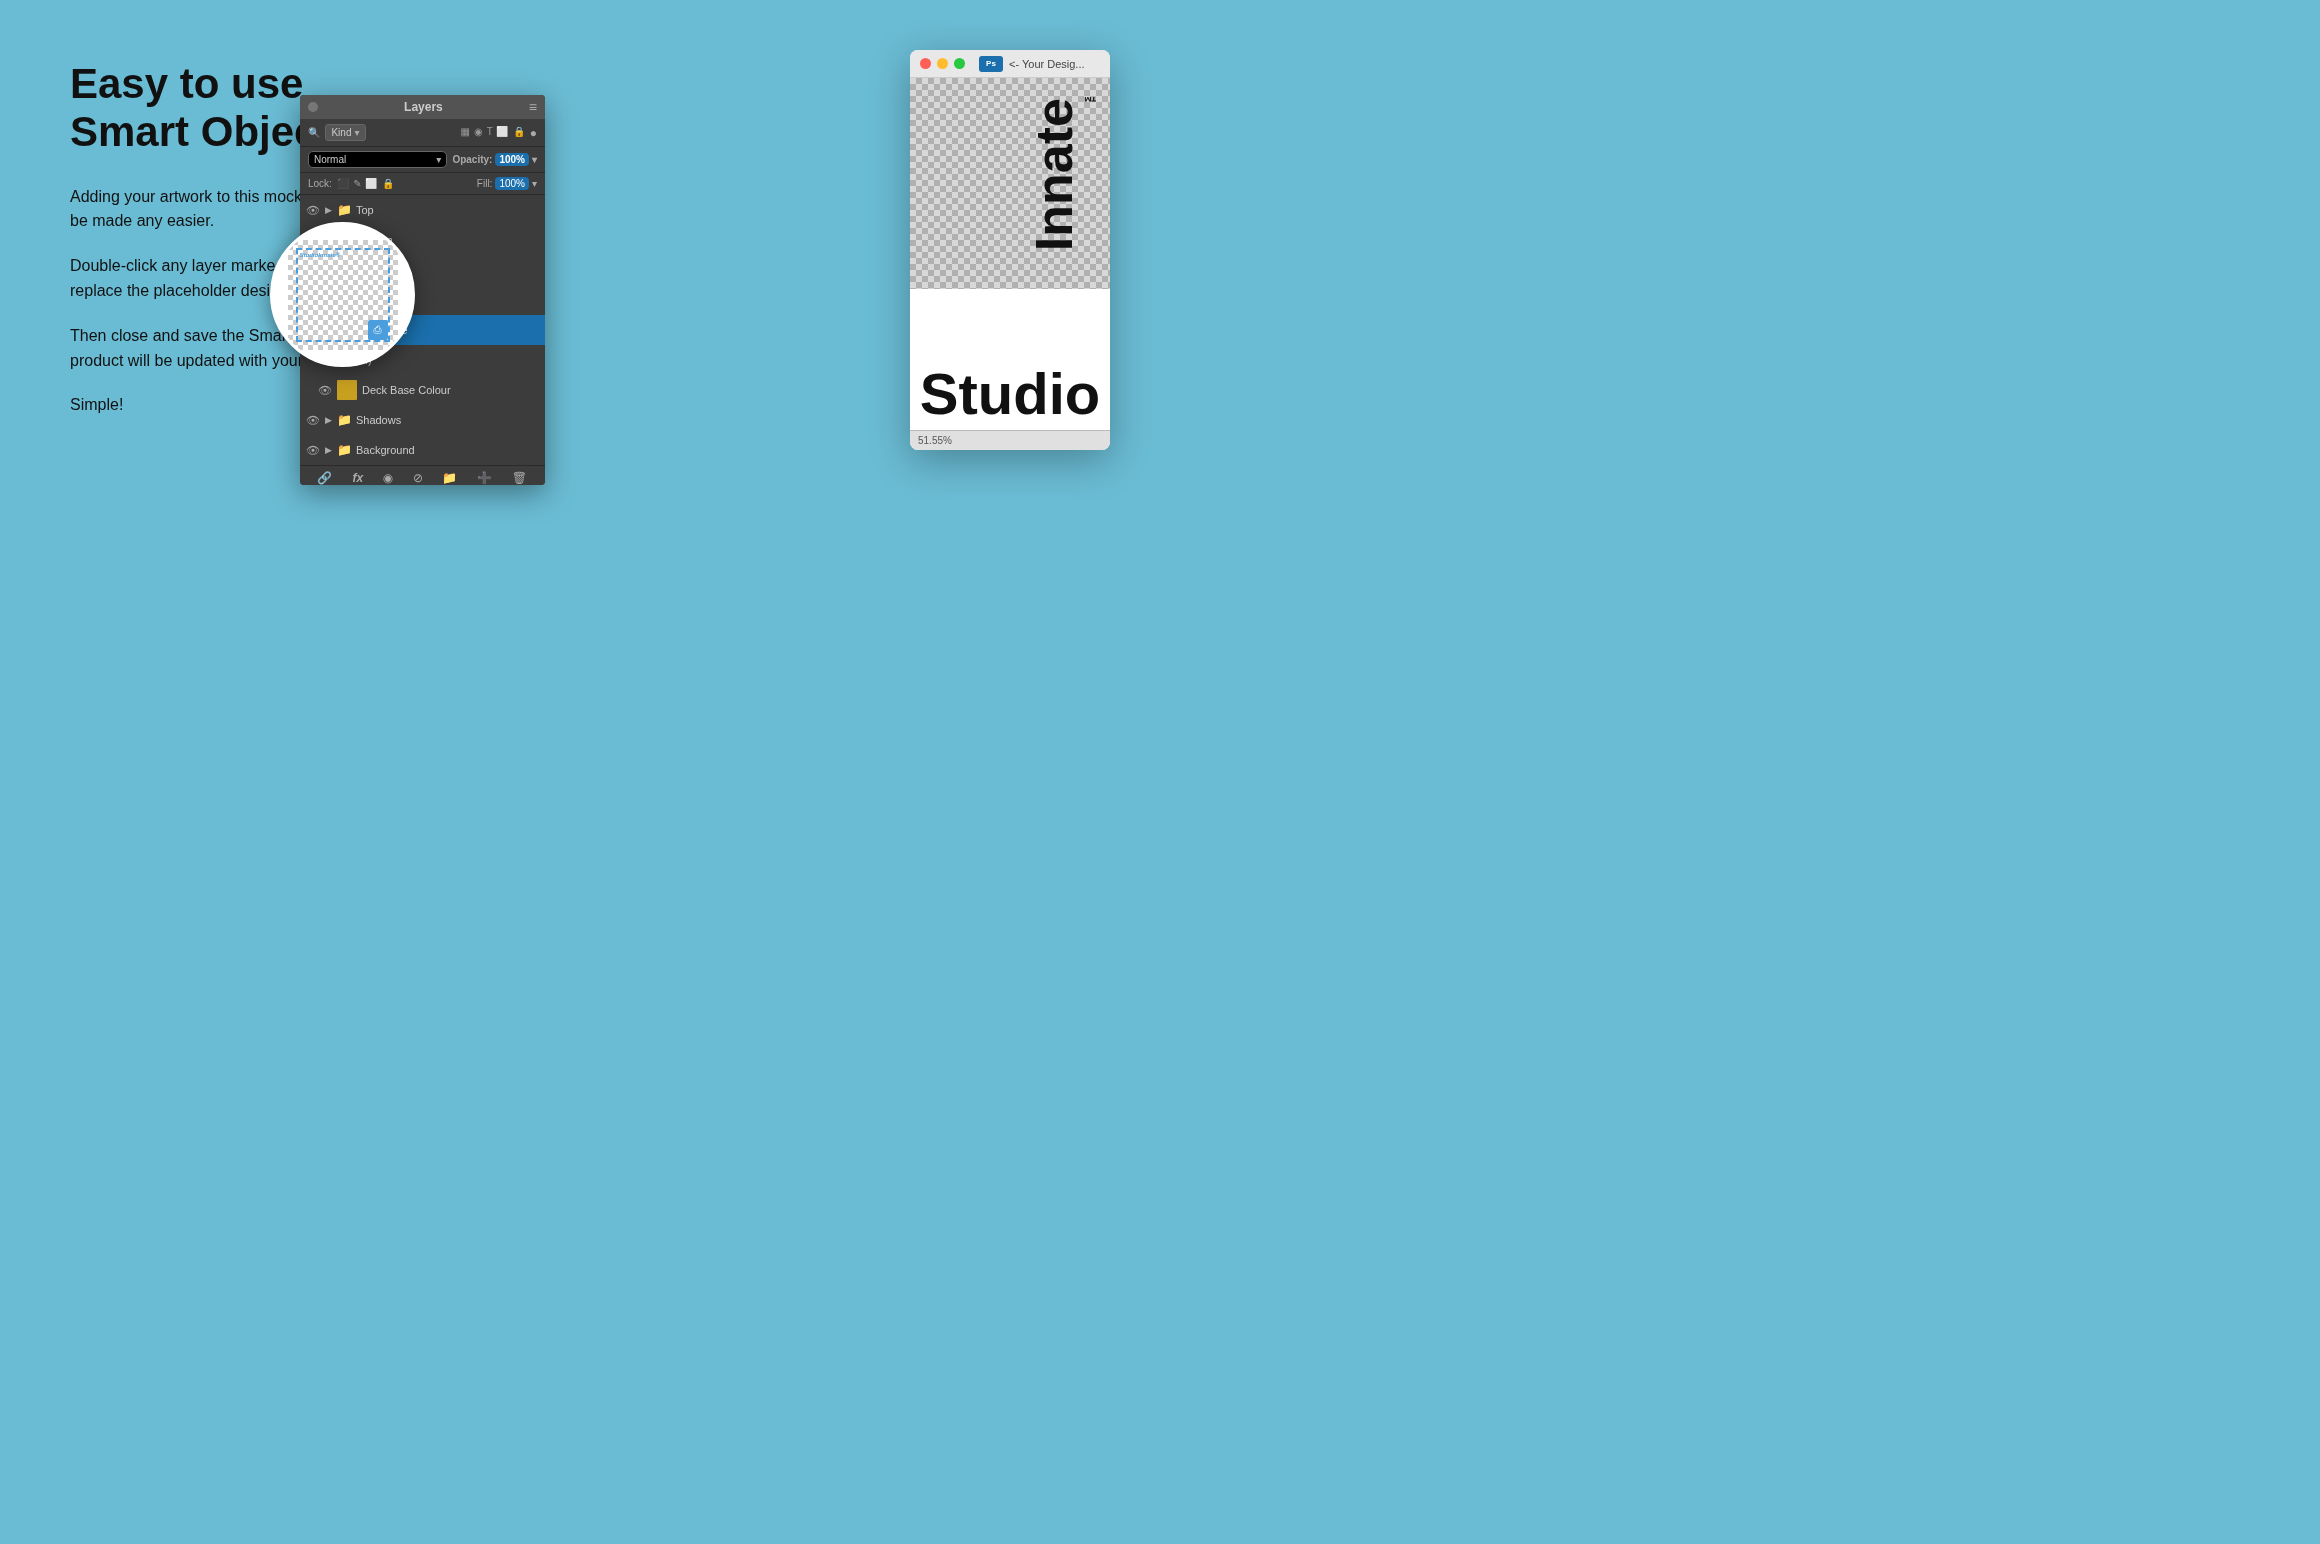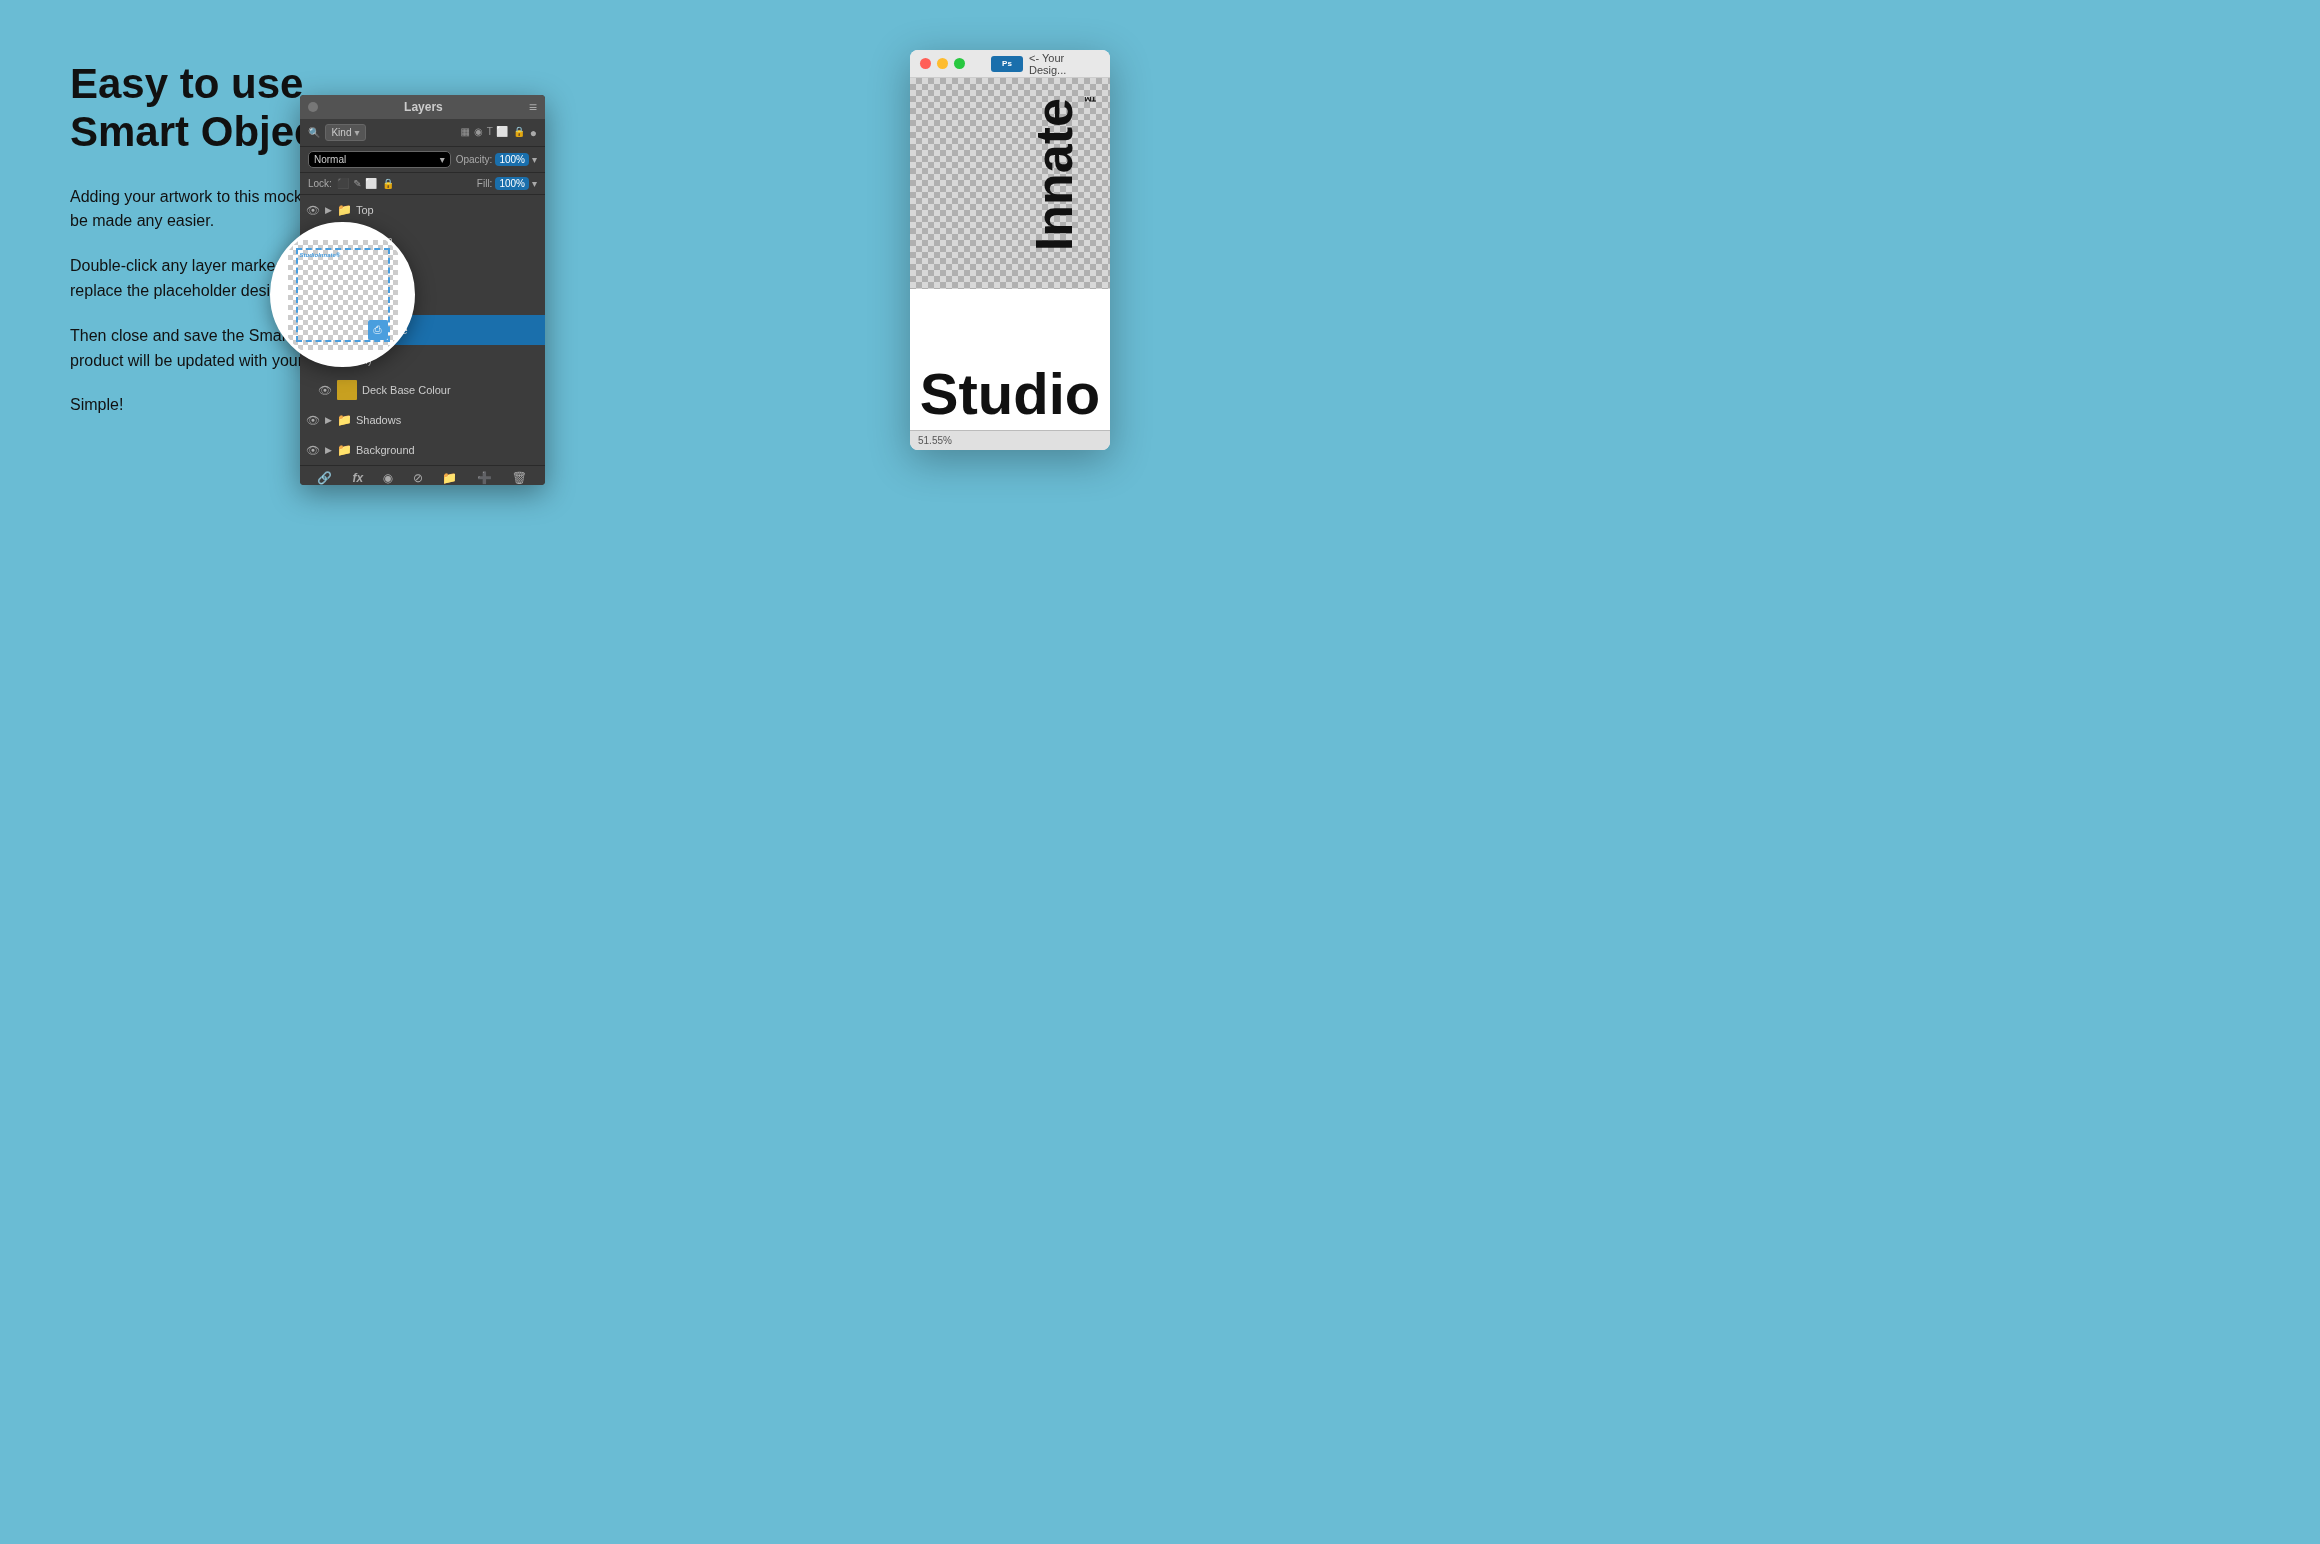--- a/index.html
+++ b/index.html
@@ -133,20 +133,21 @@
       display: flex;
       align-items: center;
       gap: 3px;
       flex: 1;
     }
 
     .ps-opacity-group {
       display: flex;
       align-items: center;
       gap: 3px;
+      font-weight: bold;
     }
 
     .ps-label {
       color: #aaa;
       font-size: 10px;
     }
 
     .ps-value-box {
       background: #1a6fac;
       color: #fff;
@@ -360,31 +361,31 @@
       width: 11px;
       height: 11px;
       border-radius: 50%;
     }
 
     .traffic-red { background: #ff5f57; }
     .traffic-yellow { background: #febc2e; }
     .traffic-green { background: #28c840; }
 
     .ps-doc-ps-icon {
-      width: 32px;
+      width: 24px;
       height: 16px;
       background: #1a6fac;
       border-radius: 3px;
       display: flex;
       align-items: center;
       justify-content: center;
       color: white;
       font-size: 8px;
       font-weight: bold;
-      margin-left: 20px;
+      margin-left: 8px;
     }
 
     .ps-doc-title-text {
       color: #444;
       font-size: 11px;
       flex: 1;
     }
 
     .ps-doc-content {
       background: #d0d0d0;

